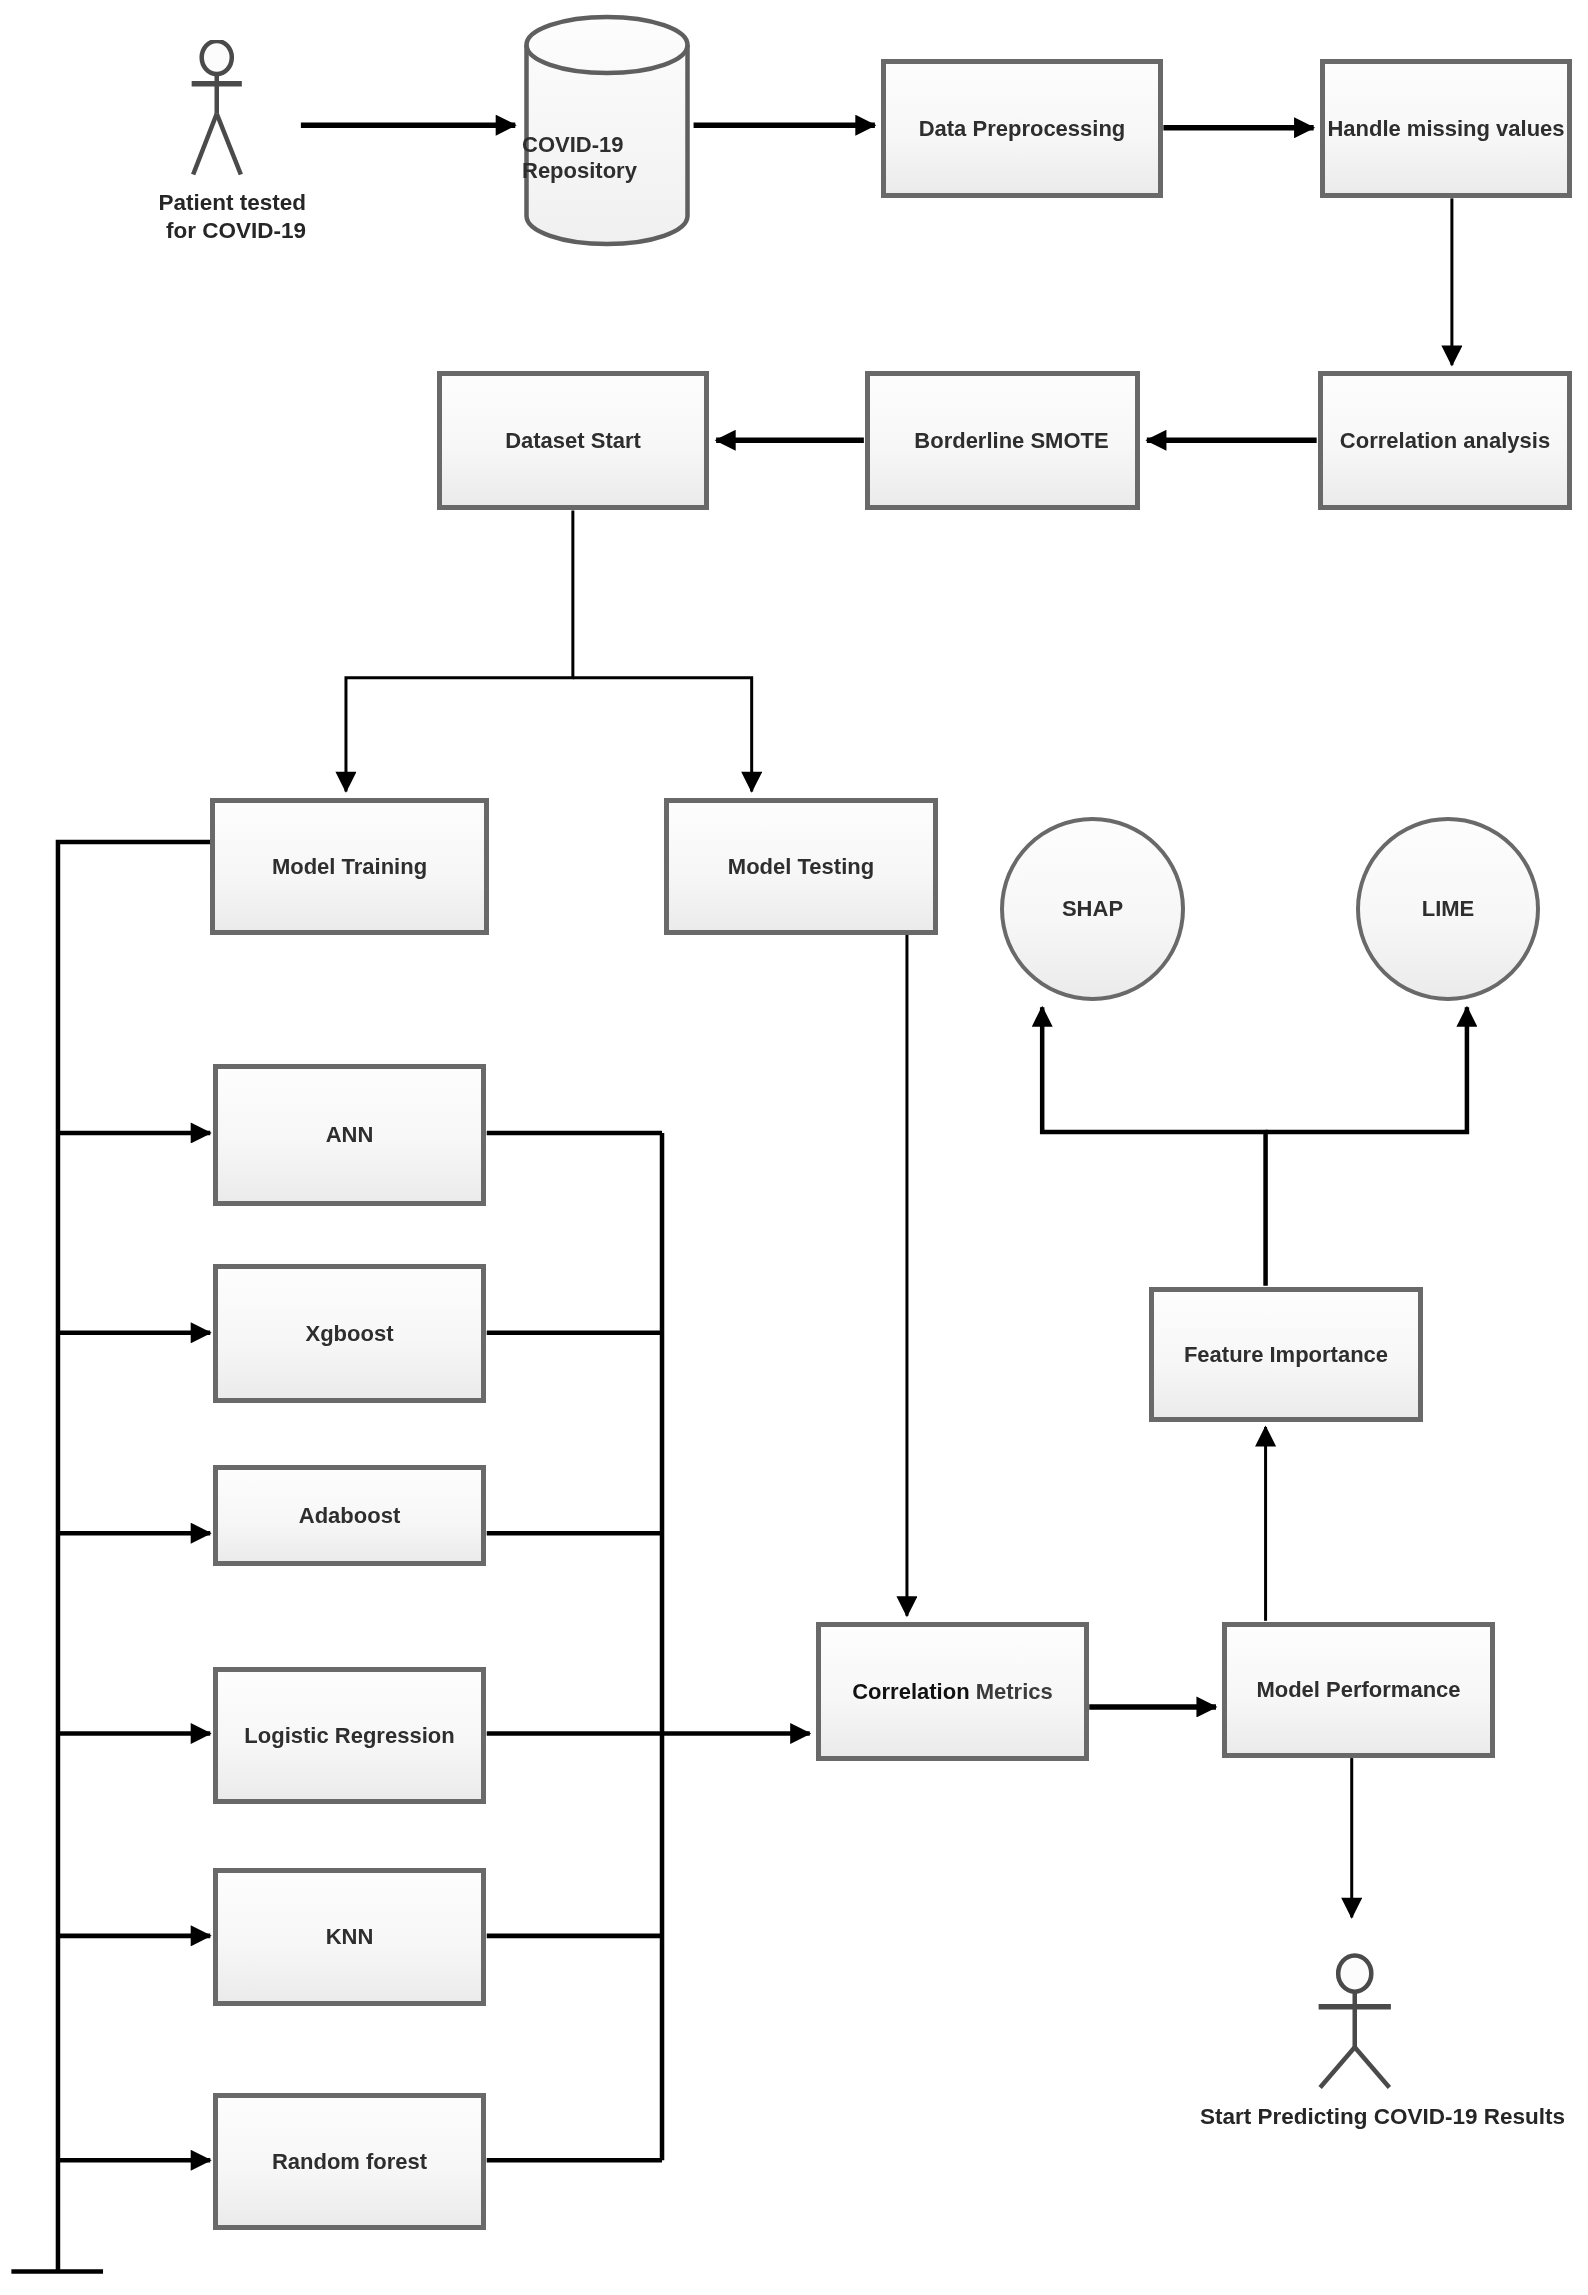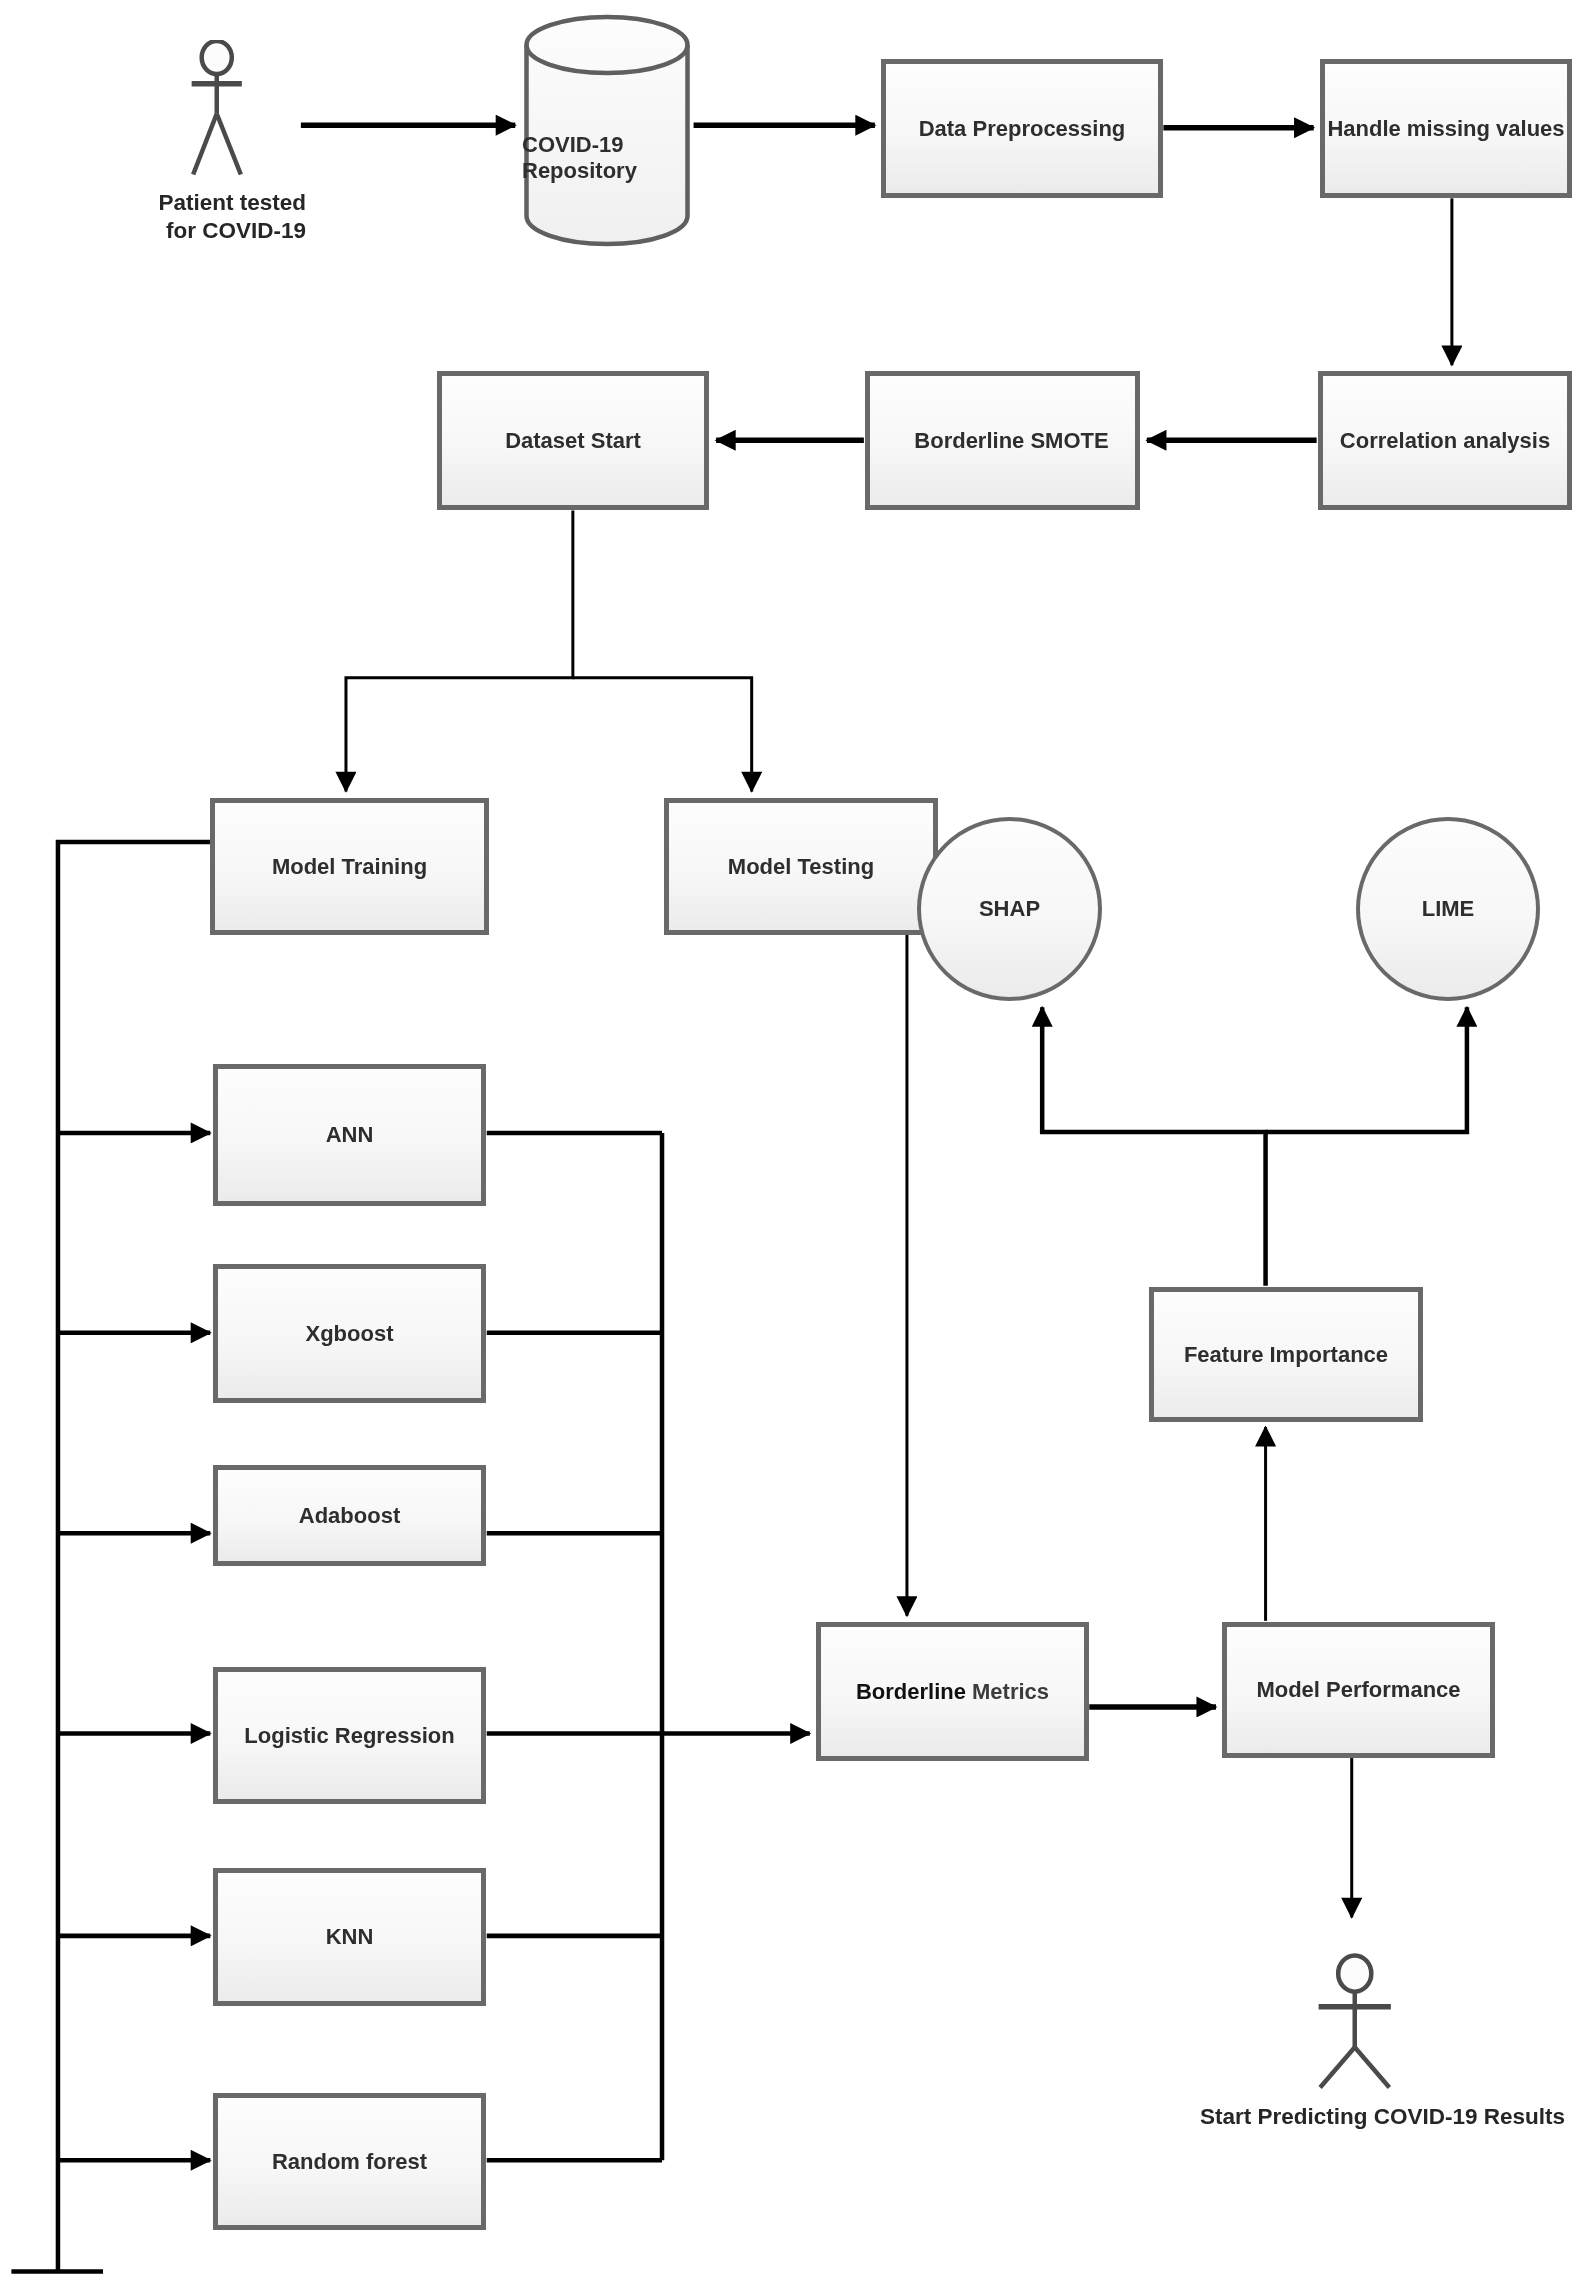--- a/index.html
+++ b/index.html
@@ -162,21 +162,21 @@
   </div>
 
   <div class="node" style="left:210px; top:798px; width:279px; height:137px;">
     <span>Model Training</span>
   </div>
 
   <div class="node" style="left:664px; top:798px; width:274px; height:137px;">
     <span>Model Testing</span>
   </div>
 
-  <div class="node circle" style="left:917px; top:817px; width:185px; height:184px;text-align:center;">
+  <div class="node circle" style="left:1000px; top:817px; width:185px; height:184px;text-align:center;">
     <span>SHAP</span>
   </div>
 
   <div class="node circle" style="left:1356px; top:817px; width:184px; height:184px;">
     <span>LIME</span>
   </div>
 
   <div class="node" style="left:213px; top:1064px; width:273px; height:142px;">
     <span>ANN</span>
   </div>
@@ -196,21 +196,21 @@
   <div class="node" style="left:213px; top:1868px; width:273px; height:138px;">
     <span>KNN</span>
   </div>
 
   <div class="node" style="left:213px; top:2093px; width:273px; height:137px;">
     <span>Random forest</span>
   </div>
 
   <div class="node" style="left:816px; top:1622px; width:273px; height:139px;">
     <span>
-      <span class="em-bold">Borderline</span>
+      <span class="em-bold">Correlation</span>
       <span class="em-reg">Metrics</span>
     </span>
   </div>
 
   <div class="node" style="left:1222px; top:1622px; width:273px; height:136px;">
     <span>Model Performance</span>
   </div>
 
   <div class="node" style="left:1149px; top:1287px; width:274px; height:135px;">
     <span>Feature Importance</span>

